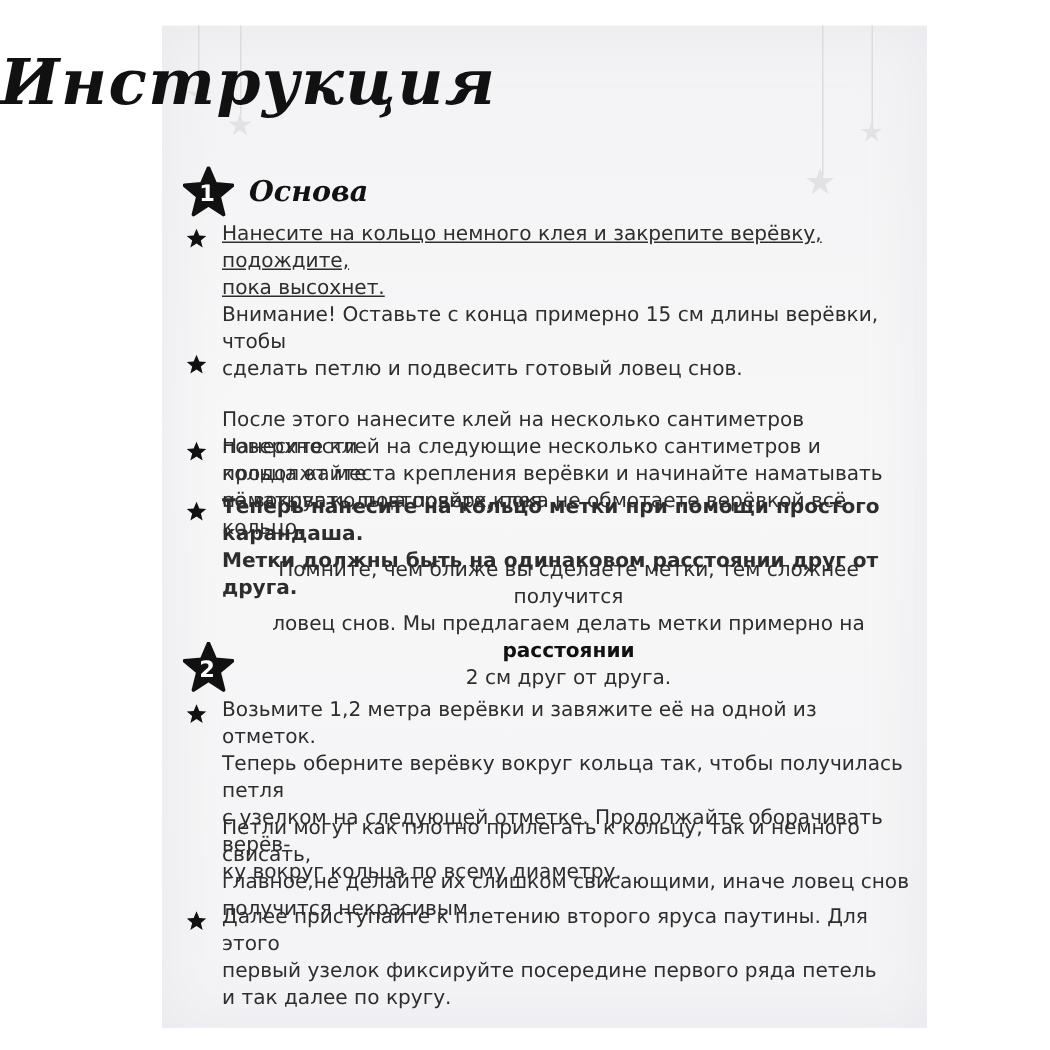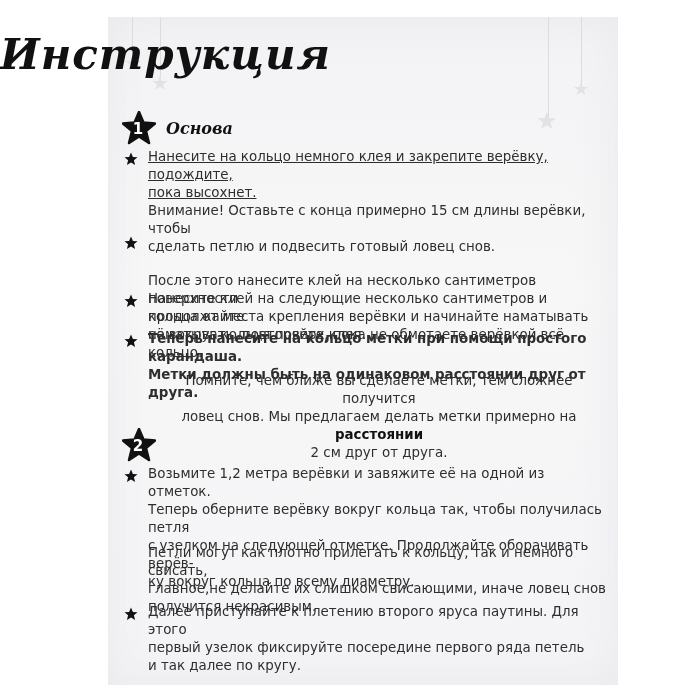--- a/index.html
+++ b/index.html
@@ -53,21 +53,21 @@
       font-weight: bold;
       font-size: 15px;
       margin-left: -2px;
       margin-top: 1px;
     }
     .section-title {
       margin-left: 10px;
       font-family: "DejaVu Serif", serif;
       font-style: italic;
       font-weight: bold;
-      font-size: 16px;
+      font-size: 19px;
       color: #111;
     }
     .para {
       position: absolute;
       left: 148px;
       width: 462px;
       font-size: 13.4px;
       line-height: 18px;
       color: #2e2e2e;
       white-space: pre-line;

